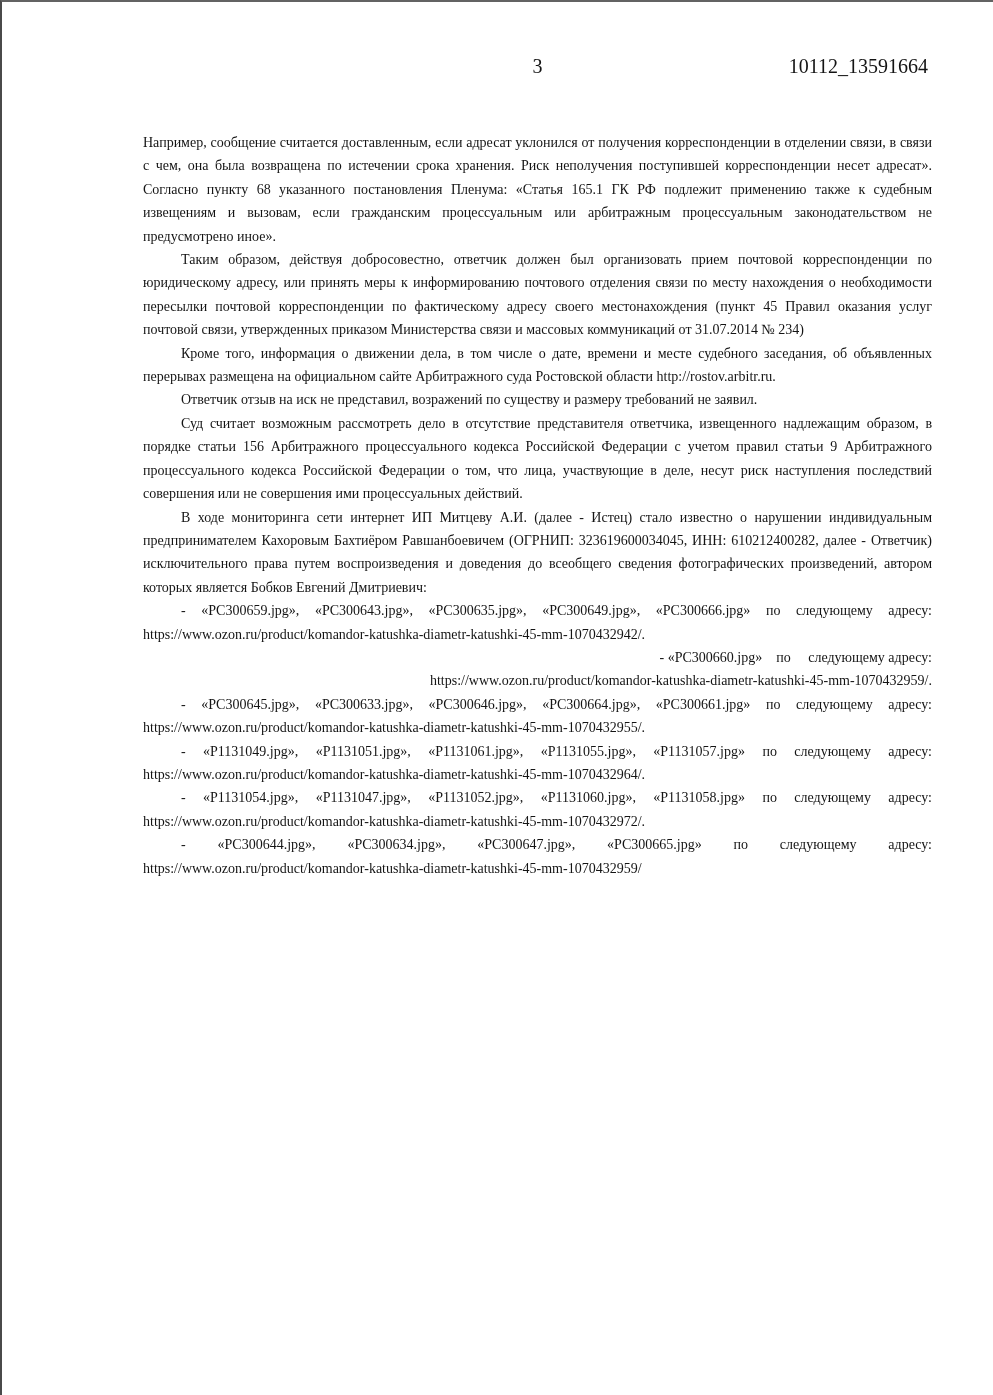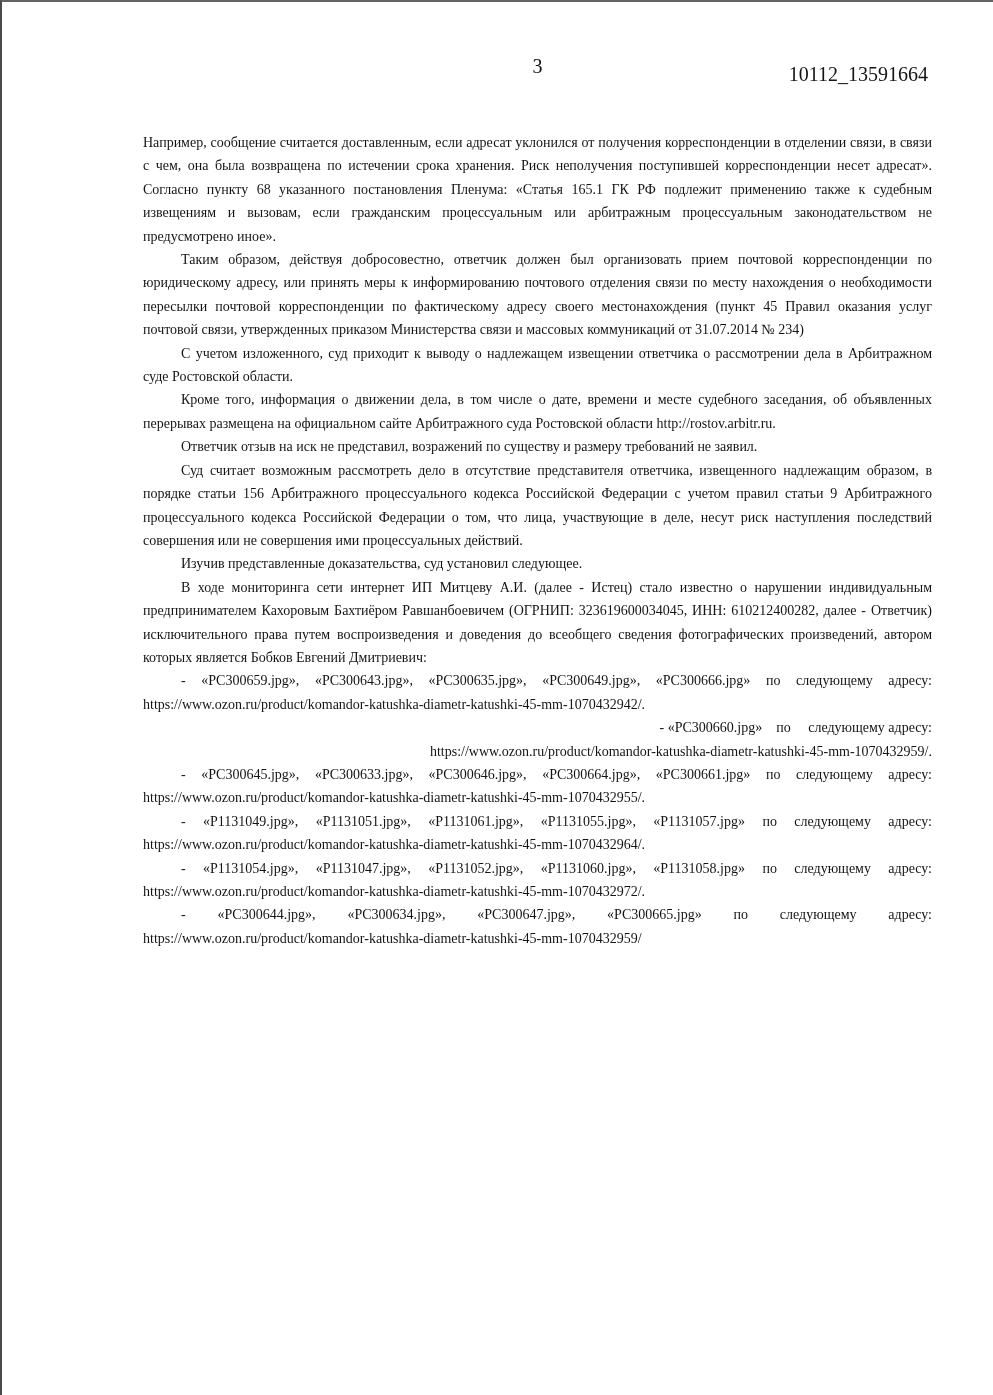--- a/index.html
+++ b/index.html
@@ -34,21 +34,21 @@
   }
   .page-number {
     position: absolute;
     left: 50%;
     transform: translateX(-50%);
     top: 0;
   }
   .doc-number {
     position: absolute;
     right: 4px;
-    top: 8px;
+    top: 0;
   }
   .body-text {
     margin-top: 52px;
     font-size: 14px;
     line-height: 23.4px;
   }
   .para {
     margin: 0;
     text-align: justify;
     text-indent: 38px;
@@ -67,25 +67,23 @@
 
 <div class="page">
   <div class="content-col">
     <div class="header-row">
       <span class="page-number">3</span>
       <span class="doc-number">10112_13591664</span>
     </div>
     <div class="body-text" id="paragraph-container">
         <div class="para plain">Например, сообщение считается доставленным, если адресат уклонился от получения корреспонденции в отделении связи, в связи с чем, она была возвращена по истечении срока хранения. Риск неполучения поступившей корреспонденции несет адресат». Согласно пункту 68 указанного постановления Пленума: «Статья 165.1 ГК РФ подлежит применению также к судебным извещениям и вызовам, если гражданским процессуальным или арбитражным процессуальным законодательством не предусмотрено иное».</div>
         <div class="para indent">Таким образом, действуя добросовестно, ответчик должен был организовать прием почтовой корреспонденции по юридическому адресу, или принять меры к информированию почтового отделения связи по месту нахождения о необходимости пересылки почтовой корреспонденции по фактическому адресу своего местонахождения (пункт 45 Правил оказания услуг почтовой связи, утвержденных приказом Министерства связи и массовых коммуникаций от 31.07.2014 № 234)</div>
-        <div class="para indent">С учетом изложенного, суд приходит к выводу о надлежащем извещении ответчика о рассмотрении дела в Арбитражном суде Ростовской области.</div>
         <div class="para indent">Кроме того, информация о движении дела, в том числе  о дате, времени и месте судебного заседания, об объявленных перерывах размещена на официальном сайте Арбитражного суда Ростовской области http://rostov.arbitr.ru.</div>
         <div class="para indent">Ответчик отзыв на иск не представил, возражений по существу и размеру требований не  заявил.</div>
         <div class="para indent">Суд считает возможным рассмотреть дело в отсутствие представителя ответчика, извещенного надлежащим образом, в порядке статьи 156 Арбитражного процессуального кодекса Российской Федерации с учетом правил статьи 9 Арбитражного процессуального кодекса Российской Федерации о том, что лица, участвующие в деле, несут риск наступления последствий совершения или не совершения ими процессуальных действий.</div>
-        <div class="para indent">Изучив представленные доказательства, суд установил следующее.</div>
         <div class="para indent">В ходе мониторинга сети интернет ИП Митцеву А.И. (далее - Истец) стало известно о нарушении индивидуальным предпринимателем Кахоровым Бахтиёром Равшанбоевичем (ОГРНИП: 323619600034045, ИНН: 610212400282, далее - Ответчик) исключительного права путем воспроизведения и доведения до всеобщего сведения фотографических произведений, автором которых является Бобков Евгений Дмитриевич:</div>
         <div class="para list">- «PC300659.jpg», «PC300643.jpg», «PC300635.jpg», «PC300649.jpg», «PC300666.jpg» по следующему адресу: https://www.ozon.ru/product/komandor-katushka-diametr-katushki-45-mm-1070432942/.</div>
         <div class="para list-break">- «PC300660.jpg»    по     следующему адресу:
 https://www.ozon.ru/product/komandor-katushka-diametr-katushki-45-mm-1070432959/.</div>
         <div class="para list">- «PC300645.jpg», «PC300633.jpg», «PC300646.jpg», «PC300664.jpg», «PC300661.jpg» по следующему адресу: https://www.ozon.ru/product/komandor-katushka-diametr-katushki-45-mm-1070432955/.</div>
         <div class="para list">- «P1131049.jpg», «P1131051.jpg», «P1131061.jpg», «P1131055.jpg», «P1131057.jpg» по следующему адресу: https://www.ozon.ru/product/komandor-katushka-diametr-katushki-45-mm-1070432964/.</div>
         <div class="para list">- «P1131054.jpg», «P1131047.jpg», «P1131052.jpg», «P1131060.jpg», «P1131058.jpg» по следующему адресу: https://www.ozon.ru/product/komandor-katushka-diametr-katushki-45-mm-1070432972/.</div>
         <div class="para list">- «PC300644.jpg», «PC300634.jpg», «PC300647.jpg», «PC300665.jpg» по следующему адресу: https://www.ozon.ru/product/komandor-katushka-diametr-katushki-45-mm-1070432959/</div>
       </div>
   </div>

